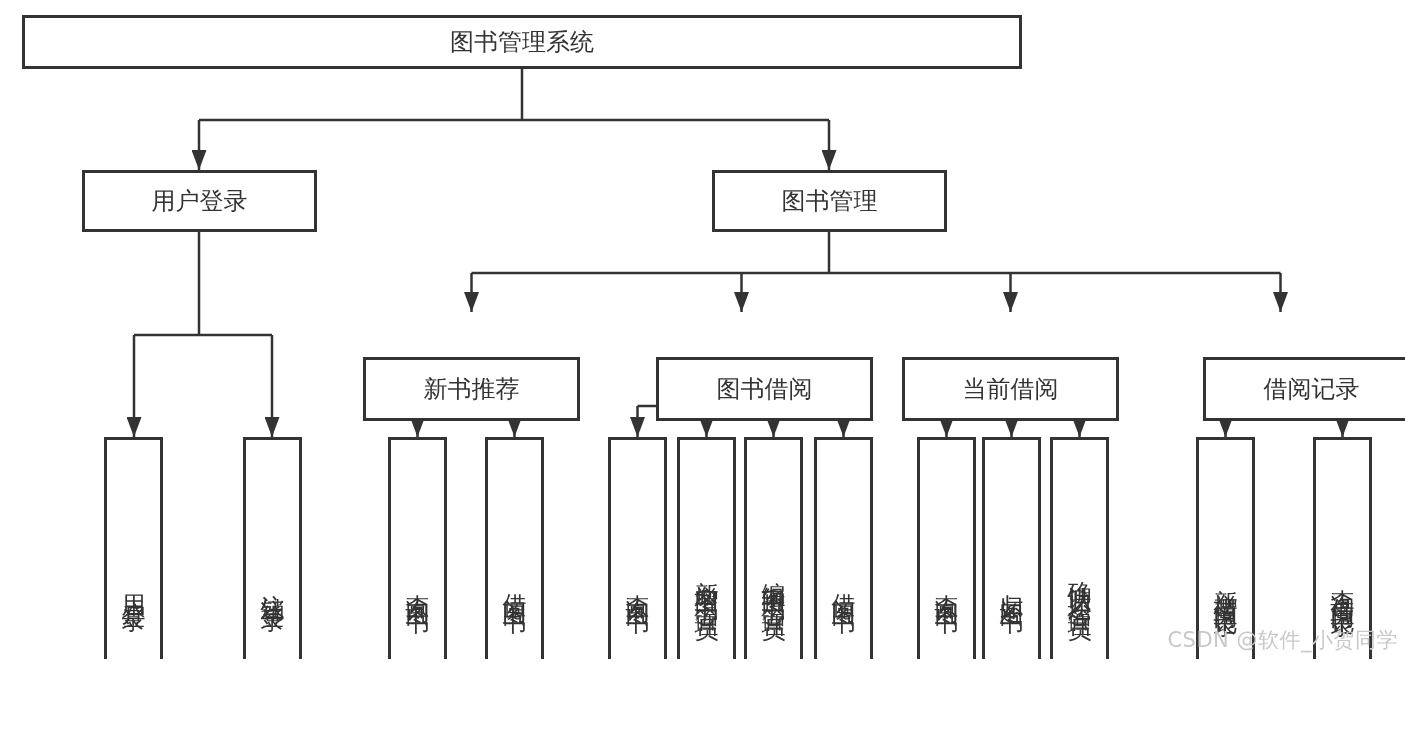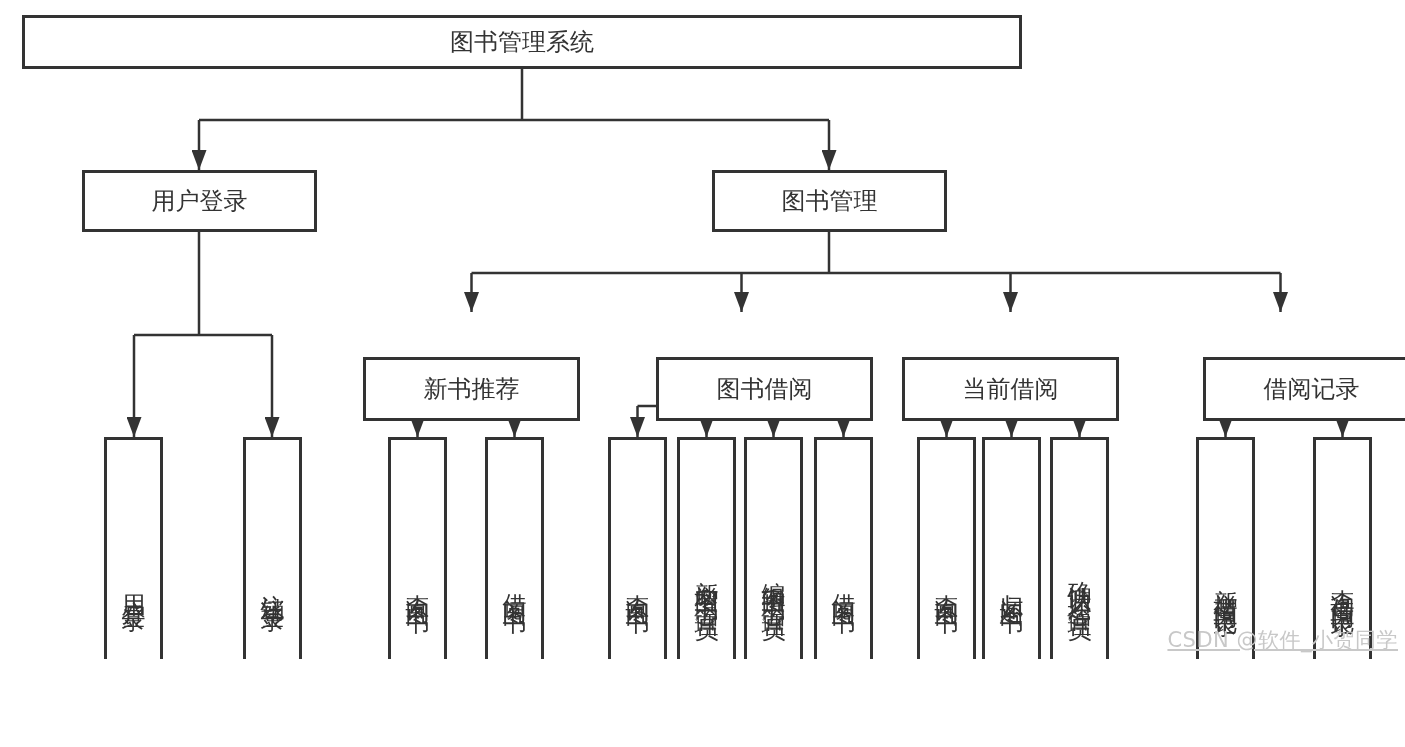--- a/index.html
+++ b/index.html
@@ -16,21 +16,21 @@
   .root{left:22px;top:15px;width:1000px;height:54px;}
   .lvl2{top:170px;width:235px;height:62px;}
   .lvl3{top:312px;width:217px;height:64px;margin-top:45px;}
   .leaf{
     top:437px;width:59px;height:298px;
     writing-mode:vertical-rl;text-orientation:mixed;
     letter-spacing:0.22em;font-size:24px;
   }
   .watermark{
     position:absolute;right:7px;bottom:5px;z-index:10;
-    font-size:21px;color:#c8c8c8;letter-spacing:0.5px;white-space:nowrap;text-decoration:underline;
+    font-size:21px;color:#c8c8c8;letter-spacing:0.5px;white-space:nowrap;
   }
 </style>
 </head>
 <body>
 
 <div id="stage">
 
   <svg id="wires" viewBox="0 0 1405 747" xmlns="http://www.w3.org/2000/svg">
     <defs>
       <marker id="arw" markerUnits="userSpaceOnUse" markerWidth="15" markerHeight="20" refX="7.5" refY="20" orient="0">

